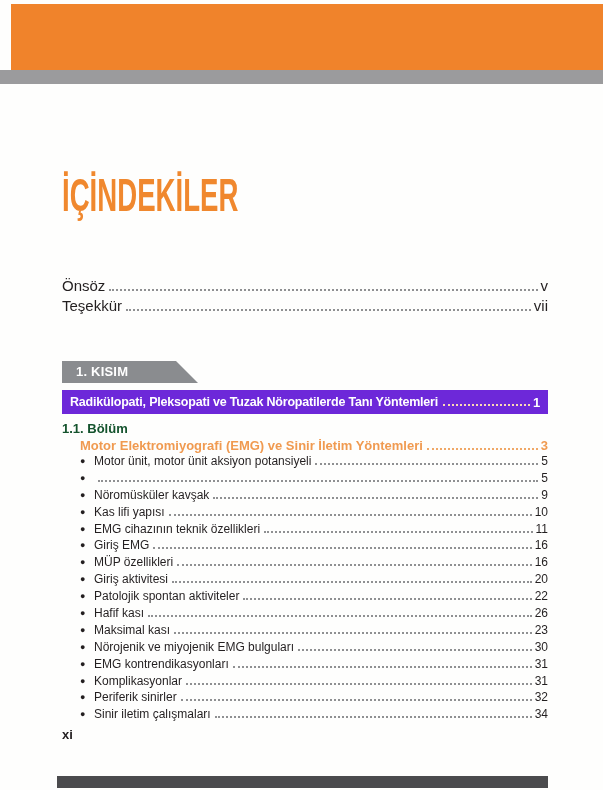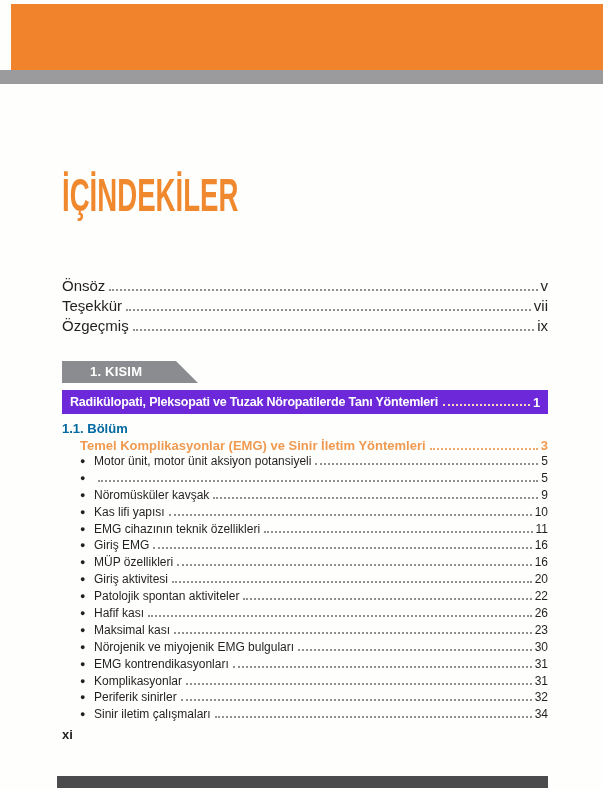--- a/index.html
+++ b/index.html
@@ -34,37 +34,37 @@
   .toc-row .pg{text-align:right;}
 
   
   .front-matter{position:absolute;top:277px;left:62px;width:486px;font-size:15px;}
   .front-matter .toc-row{height:20px;}
 
   
   .kisim-tab{
     position:absolute;top:361px;left:62px;width:136px;height:22px;
     background:#8A8C8F;color:#ffffff;font-weight:bold;font-size:13px;
-    line-height:22px;padding-left:28px;box-sizing:border-box;
+    line-height:22px;padding-left:14px;box-sizing:border-box;
     clip-path:polygon(0 0, calc(100% - 22px) 0, 100% 100%, 0 100%);
     letter-spacing:0.2px;
   }
 
   
   .chapter-bar{
     position:absolute;top:390px;left:62px;width:486px;height:24px;
     background:#6d28d9;color:#ffffff;
     display:flex;align-items:center;box-sizing:border-box;
     padding:0 8px;font-size:12.5px;font-weight:bold;letter-spacing:-0.2px;
   }
   .chapter-bar .leader{flex:1;border-bottom:2px dotted #fbd9b4;margin:0 3px 0 5px;align-self:flex-end;margin-bottom:8px;}
   .chapter-bar .pg{font-size:13px;}
 
   
-  .bolum-label{position:absolute;top:421px;left:62px;font-size:13px;font-weight:bold;color:#0369a1;}
+  .bolum-label{position:absolute;top:421px;left:62px;font-size:13px;font-weight:bold;color:#14532d;}
 
   
   .sub-row{position:absolute;top:438px;left:80px;width:468px;font-size:13px;font-weight:bold;color:#F09A50;}
   .sub-row .leader{border-bottom:2px dotted #F0A867;}
   .sub-row .pg{color:#F09A50;}
 
   
   .topics{position:absolute;top:454px;left:80px;width:468px;font-size:12px;}
   .topics .toc-row{height:16.9px;align-items:baseline;}
   .topics .bullet{
@@ -95,39 +95,34 @@
         <span class="leader"></span>
         <span class="pg">v</span>
       </div>
 
       <div class="toc-row">
         <span class="label">Teşekkür</span>
         <span class="leader"></span>
         <span class="pg">vii</span>
       </div>
 
-      <div class="toc-row">
-        <span class="label">Özgeçmiş</span>
-        <span class="leader"></span>
-        <span class="pg">ix</span>
-      </div>
     </div>
 
   <div class="kisim-tab">1. KISIM</div>
 
   <div class="chapter-bar">
     <span class="label">Radikülopati, Pleksopati ve Tuzak Nöropatilerde Tanı Yöntemleri</span>
     <span class="leader"></span>
     <span class="pg">1</span>
   </div>
 
   <div class="bolum-label">1.1. Bölüm</div>
 
   <div class="toc-row sub-row">
-    <span class="label">Temel Komplikasyonlar (EMG) ve Sinir İletim Yöntemleri</span>
+    <span class="label">Motor Elektromiyografi (EMG) ve Sinir İletim Yöntemleri</span>
     <span class="leader"></span>
     <span class="pg">3</span>
   </div>
 
   <div class="topics">
 
       <div class="toc-row">
         <span class="bullet">●</span>
         <span class="label">Motor ünit, motor ünit aksiyon potansiyeli</span>
         <span class="leader"></span>

